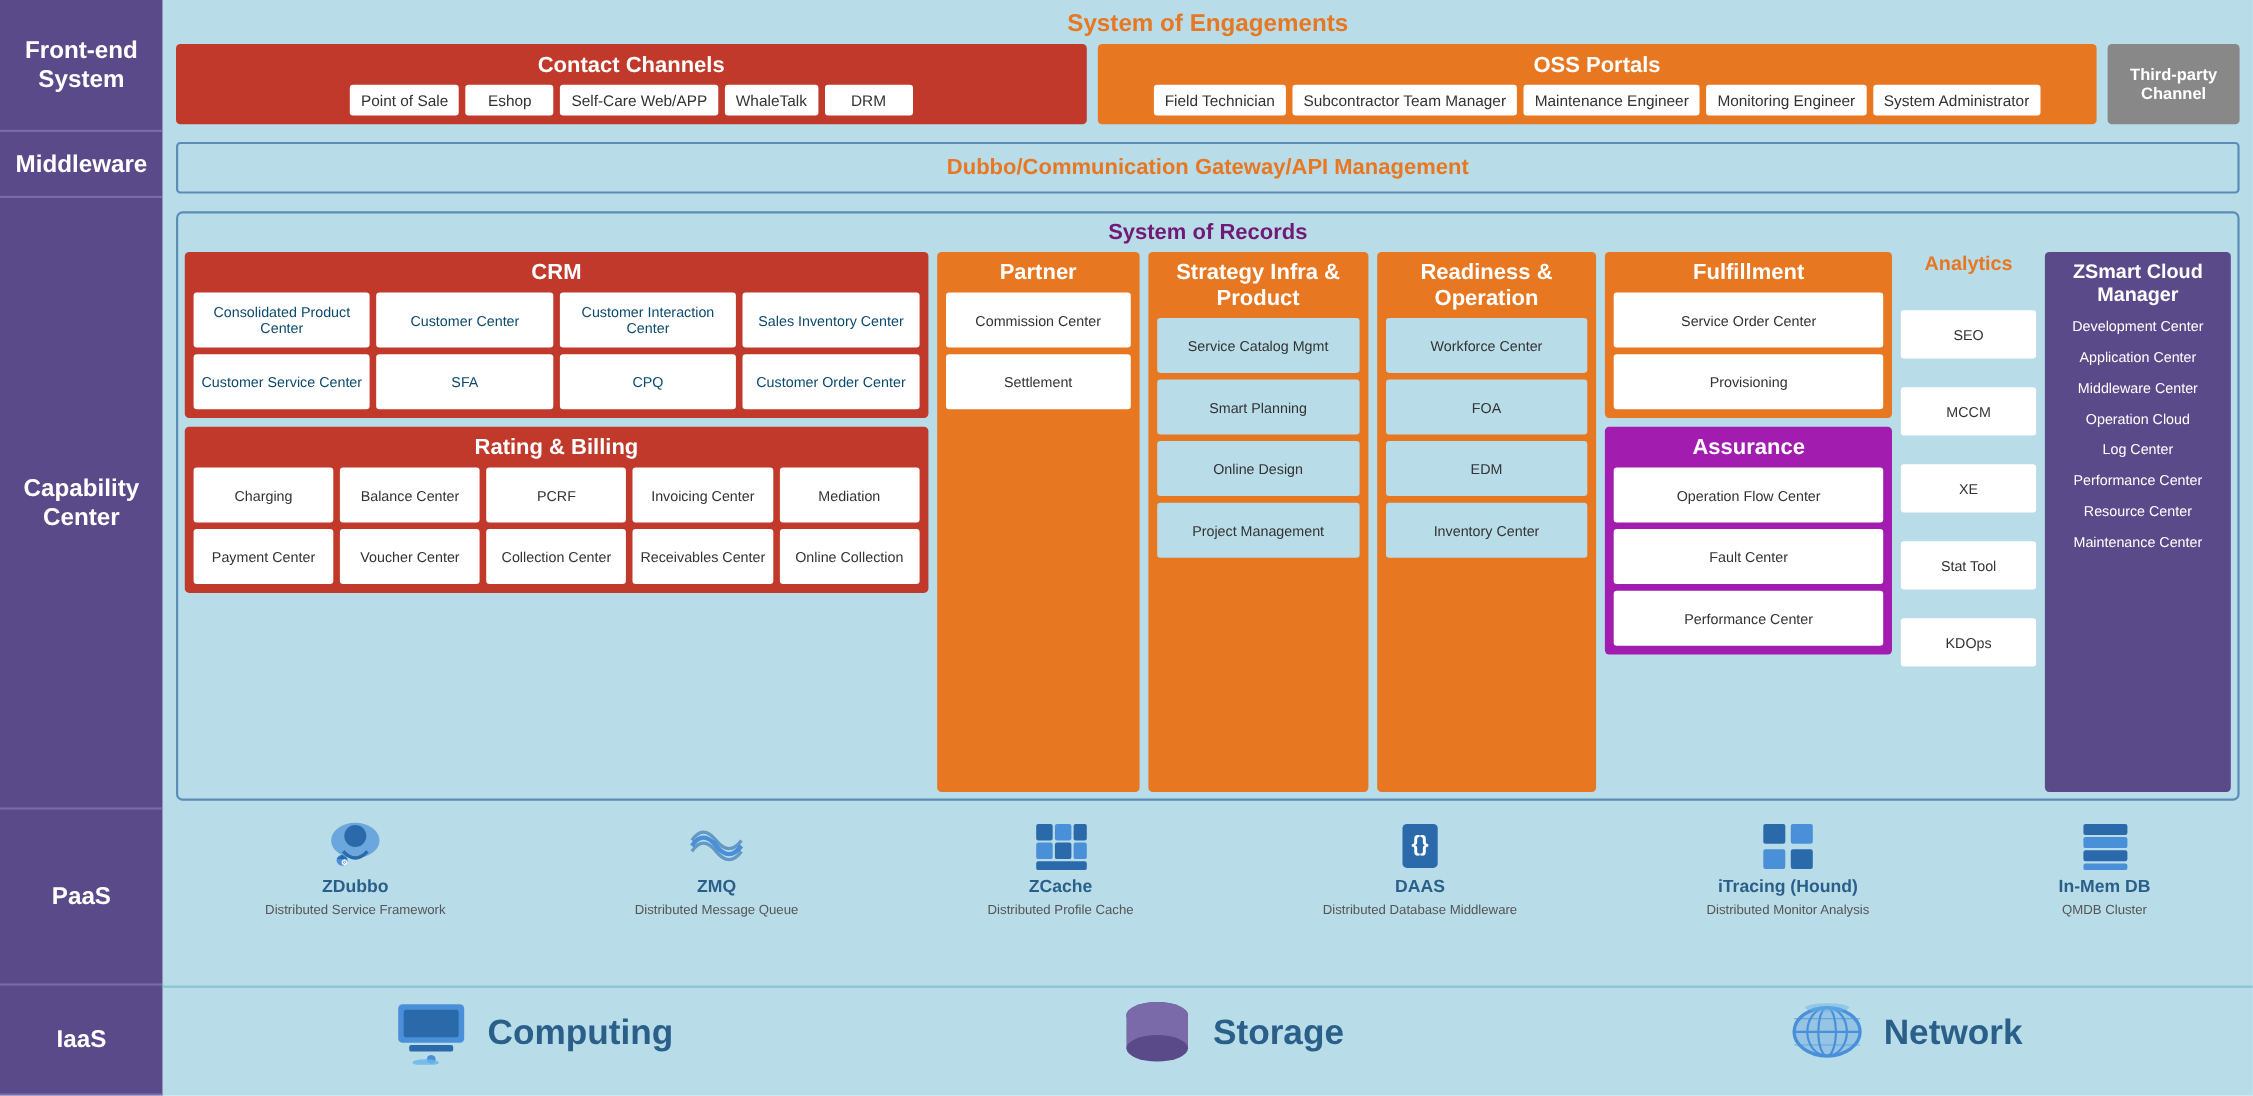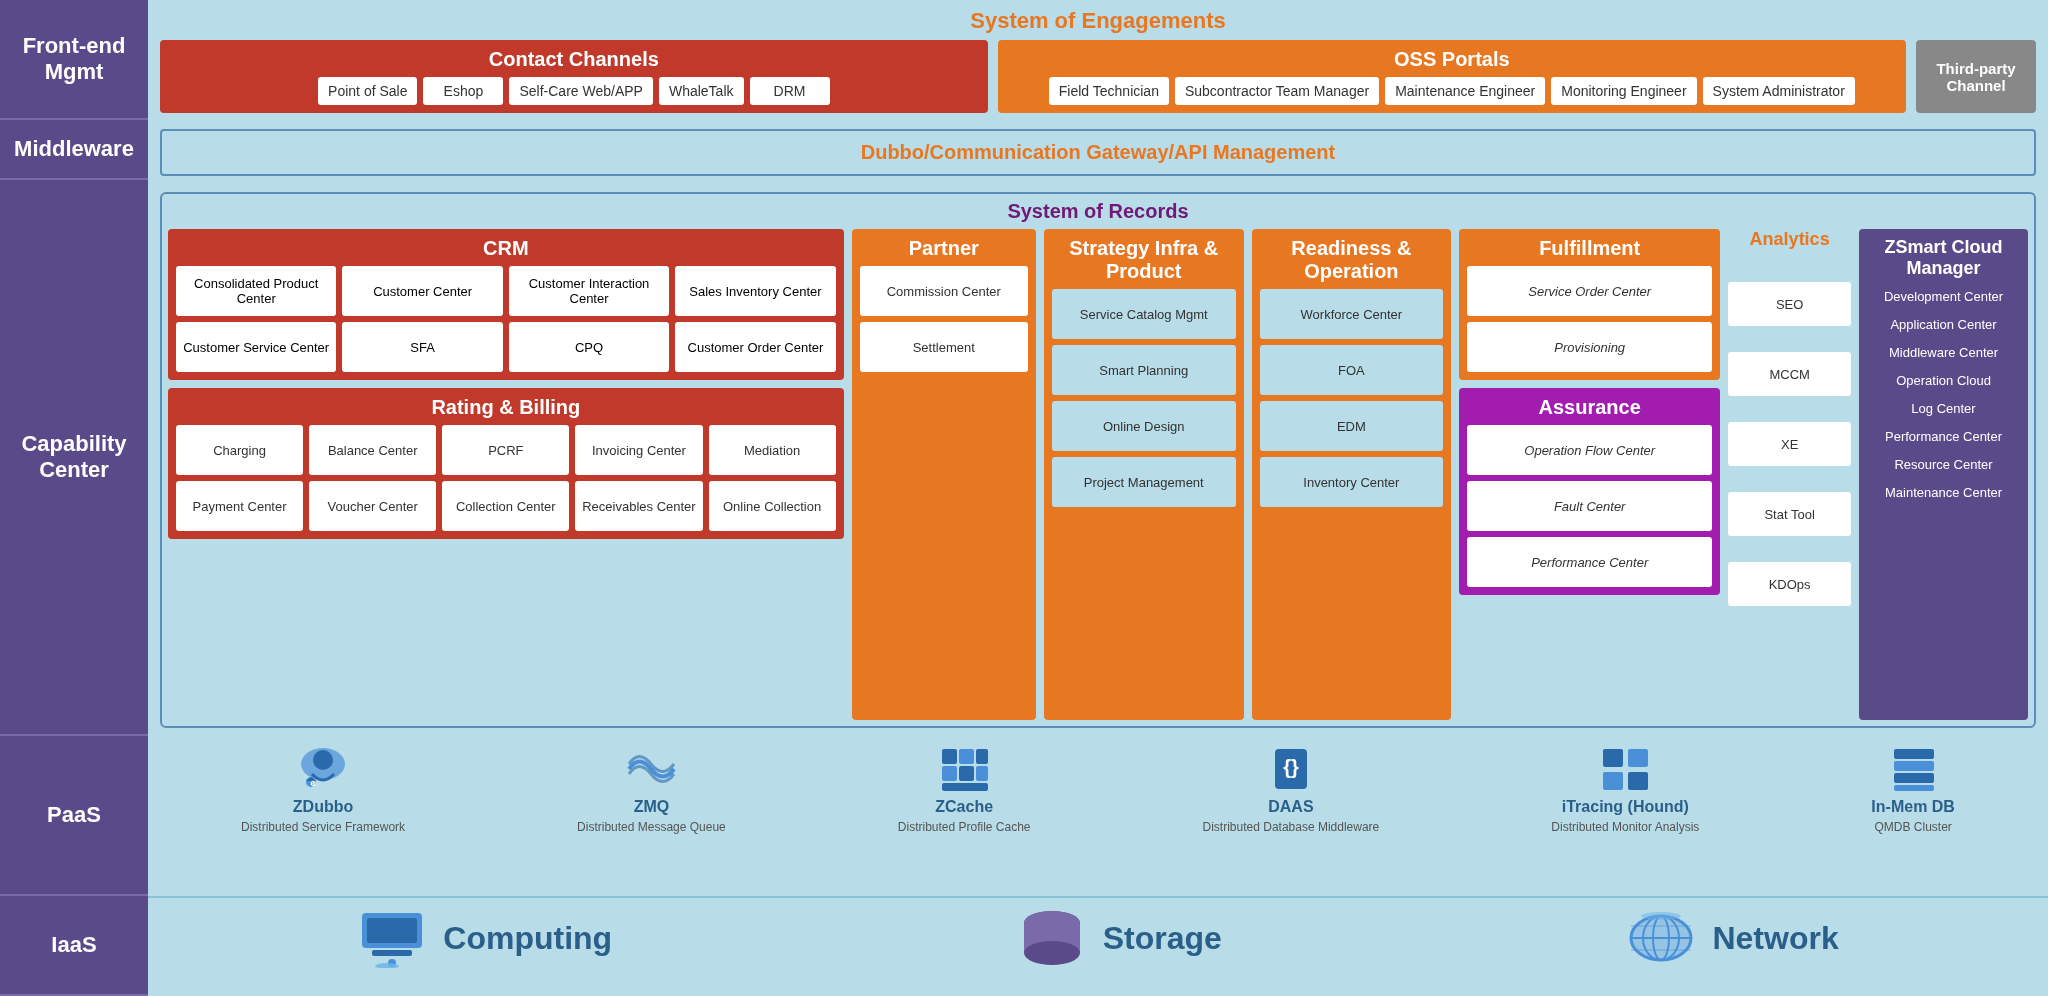--- a/index.html
+++ b/index.html
@@ -202,21 +202,21 @@
       gap: 6px;
       margin-top: 6px;
     }
 
     .crm-item {
       background: white;
       border-radius: 3px;
       padding: 8px 6px;
       font-size: 13px;
       text-align: center;
-      color: #000000;
+      color: #0c4a6e;
       min-height: 50px;
       display: flex;
       align-items: center;
       justify-content: center;
     }
 
     .rating-billing-box {
       background: #c0392b;
       border-radius: 4px;
       padding: 8px;
@@ -355,21 +355,20 @@
       background: #e87722;
       border-radius: 4px;
       padding: 8px;
     }
 
     .fulfillment-items {
       display: flex;
       flex-direction: column;
       gap: 6px;
       margin-top: 6px;
-      font-style: italic;
     }
 
     .fulfillment-item {
       background: white;
       border-radius: 3px;
       padding: 8px 6px;
       font-size: 13px;
       text-align: center;
       color: #333;
       min-height: 50px;
@@ -533,21 +532,21 @@
       background: #b8dce8;
       flex: 1;
     }
   </style>
 </head>
 <body>
 
 <div class="main-container">
 
   <div class="left-labels">
-    <div class="left-label-cell left-label-frontend">Front-end Mgmt</div>
+    <div class="left-label-cell left-label-frontend">Front-end System</div>
     <div class="left-label-cell left-label-middleware">Middleware</div>
     <div class="left-label-cell left-label-capability" style="flex:1;">Capability Center</div>
     <div class="left-label-cell left-label-paas">PaaS</div>
     <div class="left-label-cell left-label-iaas">IaaS</div>
   </div>
 
   <div class="right-content">
 
     <div class="soe-section row-frontend">
       <div class="soe-title">System of Engagements</div>

